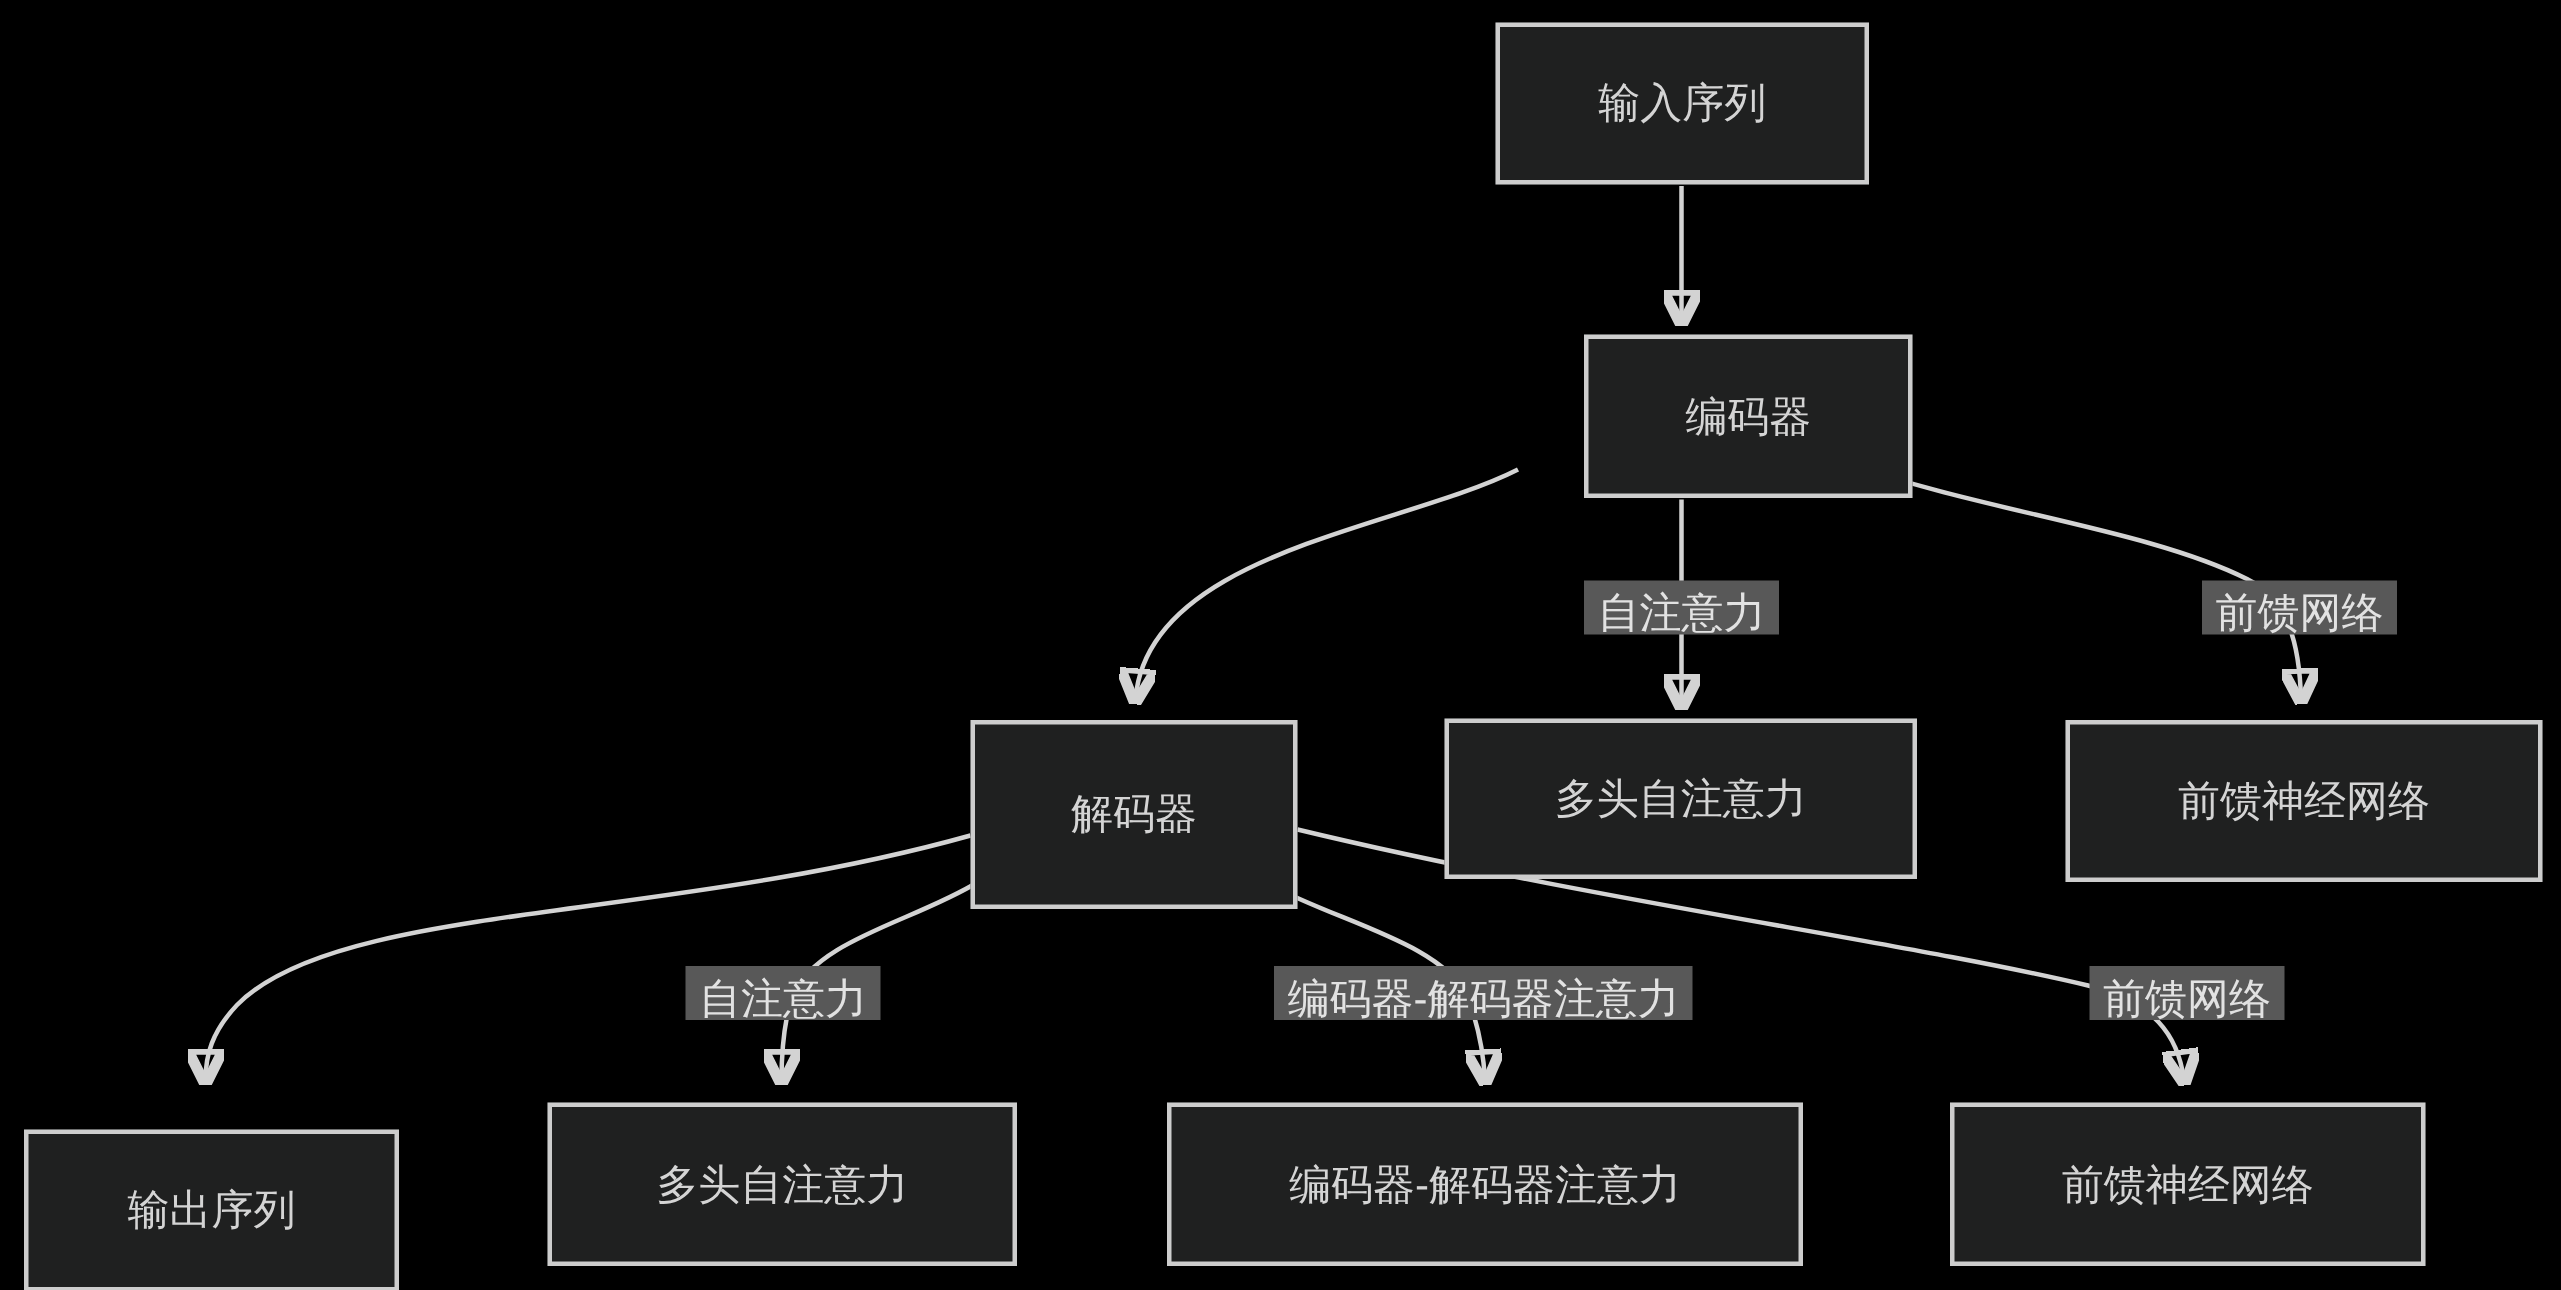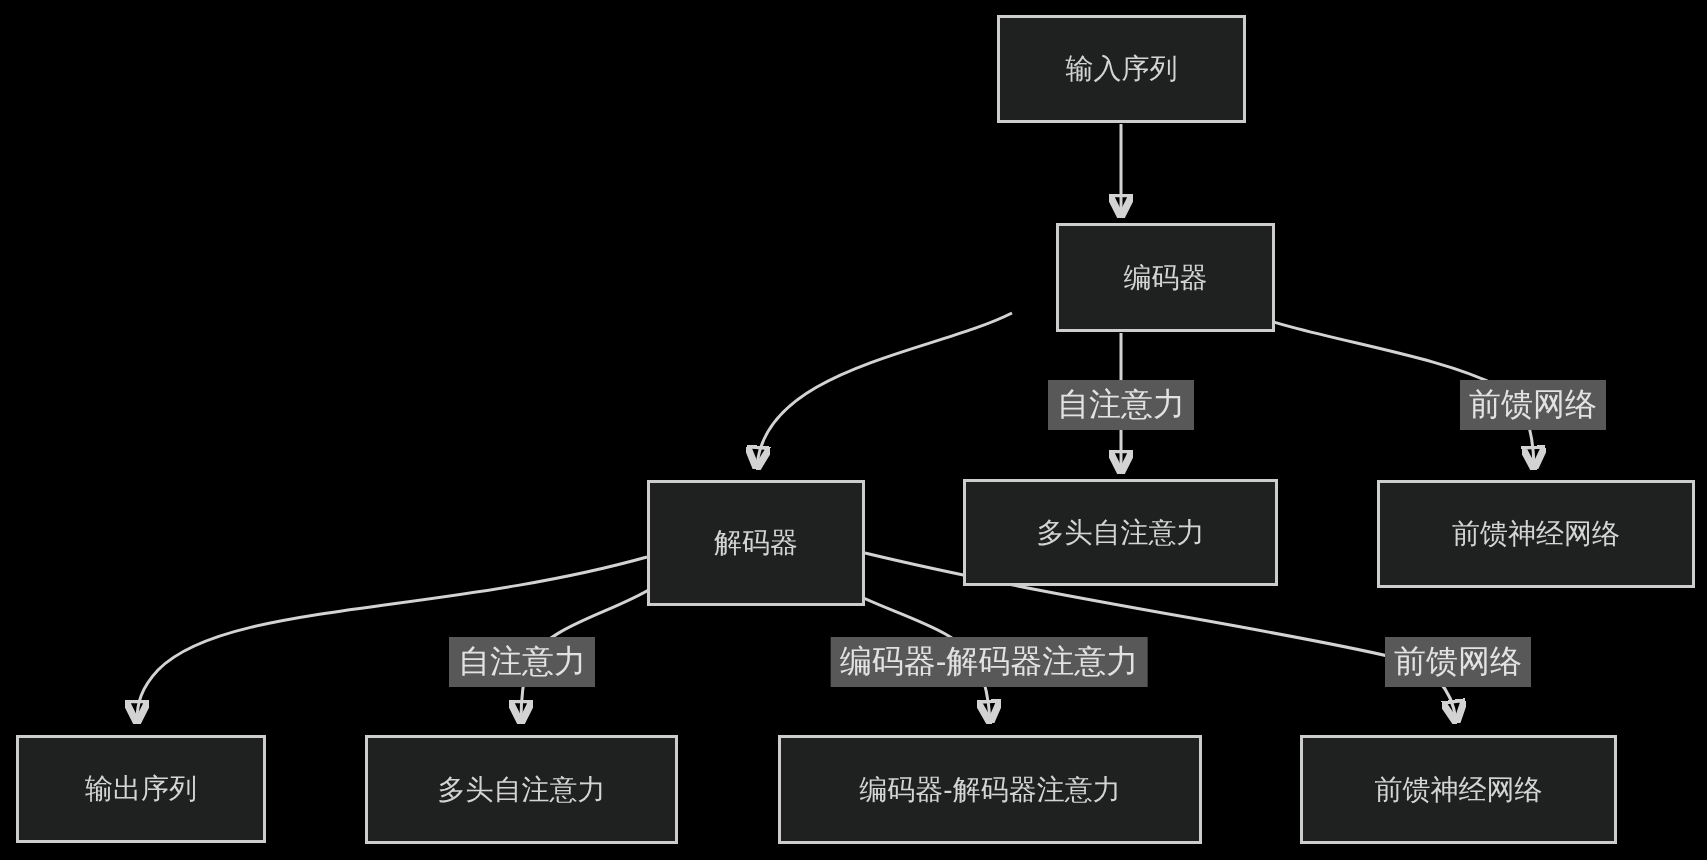--- a/index.html
+++ b/index.html
@@ -30,23 +30,23 @@
     font-size:28px;
     display:flex;align-items:center;justify-content:center;
     text-align:center;
     white-space:nowrap;
   }
   .edge-label{
     position:absolute;
     transform:translate(-50%,-50%);
     background:var(--elabel-bg);
     color:var(--elabel-text);
-    font-size:32px;
+    font-size:28px;
     line-height:1;
-    padding:8px 9px 10px 9px;
+    padding:8px 9px 0 9px;
     white-space:nowrap;
   }
 </style>
 </head>
 <body>
 
 <div class="stage">
 
   <svg class="edges" viewBox="0 0 1707 860" xmlns="http://www.w3.org/2000/svg">
     <defs>
@@ -77,21 +77,21 @@
   </div>
 
   <div class="node" style="left:963px;top:479px;width:315px;height:107px;">
     <span>多头自注意力</span>
   </div>
 
   <div class="node" style="left:1377px;top:480px;width:318px;height:108px;">
     <span>前馈神经网络</span>
   </div>
 
-  <div class="node" style="left:16px;top:735px;width:250px;height:108px;">
+  <div class="node" style="left:16px;top:753px;width:250px;height:108px;">
     <span>输出序列</span>
   </div>
 
   <div class="node" style="left:365px;top:735px;width:313px;height:109px;">
     <span>多头自注意力</span>
   </div>
 
   <div class="node" style="left:778px;top:735px;width:424px;height:109px;">
     <span>编码器-解码器注意力</span>
   </div>

